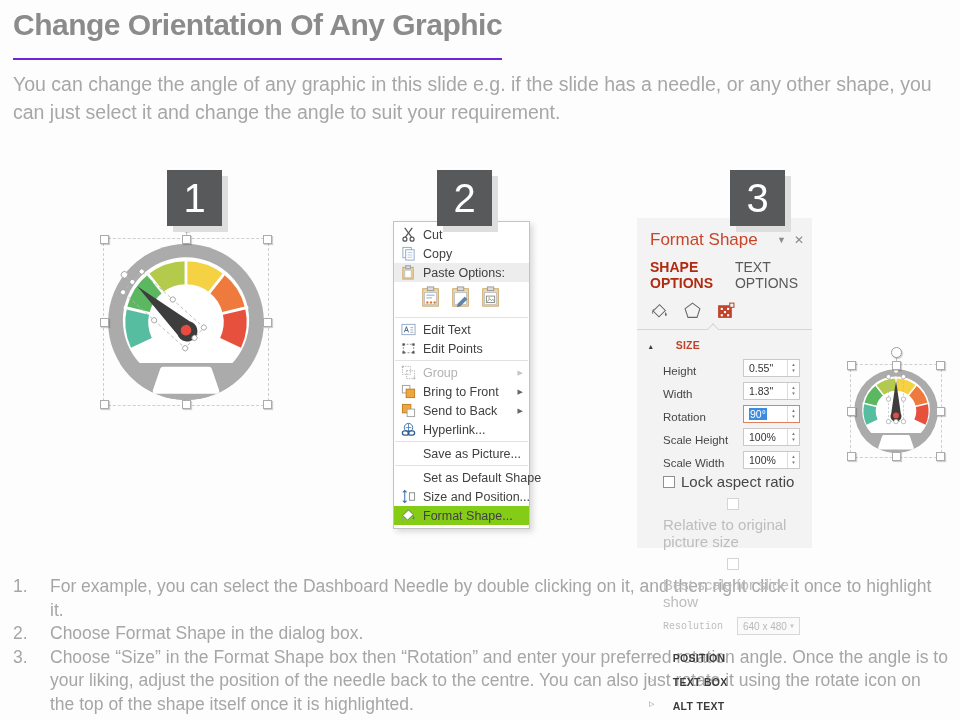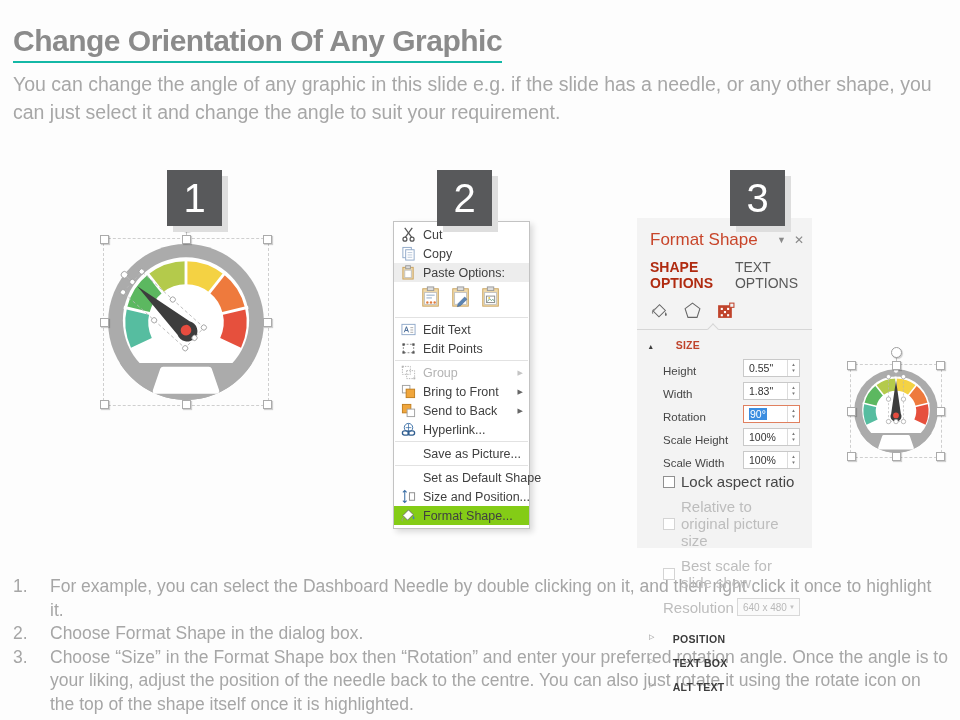--- a/index.html
+++ b/index.html
@@ -2,22 +2,22 @@
 <html><head>
 <meta charset="utf-8">
 <style>
   html,body{margin:0;padding:0;}
   body{
     width:960px;height:720px;position:relative;overflow:hidden;
     background:#fdfdfd;font-family:"Liberation Sans",sans-serif;
   }
   
   .page-title{
-    position:absolute;left:13px;top:24px;font-size:30px;font-weight:bold;
-    color:#8b8b8b;border-bottom:2px solid #14b8a6;padding-bottom:3px;letter-spacing:-0.5px;
+    position:absolute;left:13px;top:8px;font-size:30px;font-weight:bold;
+    color:#8b8b8b;border-bottom:2px solid #6d28d9;padding-bottom:16px;letter-spacing:-0.5px;
   }
   .intro{
     position:absolute;left:13px;top:70px;width:930px;
     font-size:19.5px;line-height:28px;color:#a7a7a7;
   }
   
   .badge{
     position:absolute;width:55px;height:56px;background:#58595b;color:#fff;
     display:flex;align-items:center;justify-content:center;font-size:40px;
     box-shadow:6px 6px 0 #dedede;z-index:30;
@@ -87,24 +87,24 @@
   }
   .spin .arrows{
     position:absolute;right:0;top:0;bottom:0;width:11px;border-left:1px solid #dcdcdc;
     display:flex;flex-direction:column;align-items:center;justify-content:center;
     font-size:4.5px;color:#777;line-height:4.5px;gap:1px;
   }
   .spin.sel{border-color:#e0805f;margin-left:32px;}
   .spin.sel .val{background:#3b8de0;color:#fff;padding:0 1px;}
   .fp-check{display:flex;align-items:center;gap:6px;padding:4px 10px 4px 26px;font-size:15px;color:#464646;}
   .cb{width:10px;height:10px;border:1px solid #909090;background:#fff;flex:0 0 auto;}
-  .fp-check.dis{color:#bdbdbd;}
+  .fp-check.dis{color:#bdbdbd;flex-direction:column;}
   .fp-check.dis .cb{border-color:#d4d4d4;}
   .fp-res-row{display:flex;align-items:center;padding:3px 12px 3px 26px;}
-  .fp-res-label{flex:1;font-size:15px;color:#bdbdbd;}
+  .fp-res-label{flex:1;font-size:10px;color:#bdbdbd;font-family:Liberation Mono, monospace;}
   .dropdown{
     width:56px;height:16px;border:1px solid #d8d8d8;background:#fafafa;color:#b9b9b9;
     font-size:10px;display:flex;align-items:center;padding-left:5px;position:relative;
   }
   .dropdown .dd-arrow{position:absolute;right:4px;font-size:6px;color:#c2c2c2;}
   .fp-sections{padding-top:8px;}
   .fp-sec{display:flex;gap:18px;align-items:flex-start;padding:6px 0 6px 12px;
     font-size:10.5px;font-weight:bold;color:#3c3c3c;letter-spacing:.3px;}
   .tri-closed{font-size:7px;color:#808080;font-weight:normal;}
   

